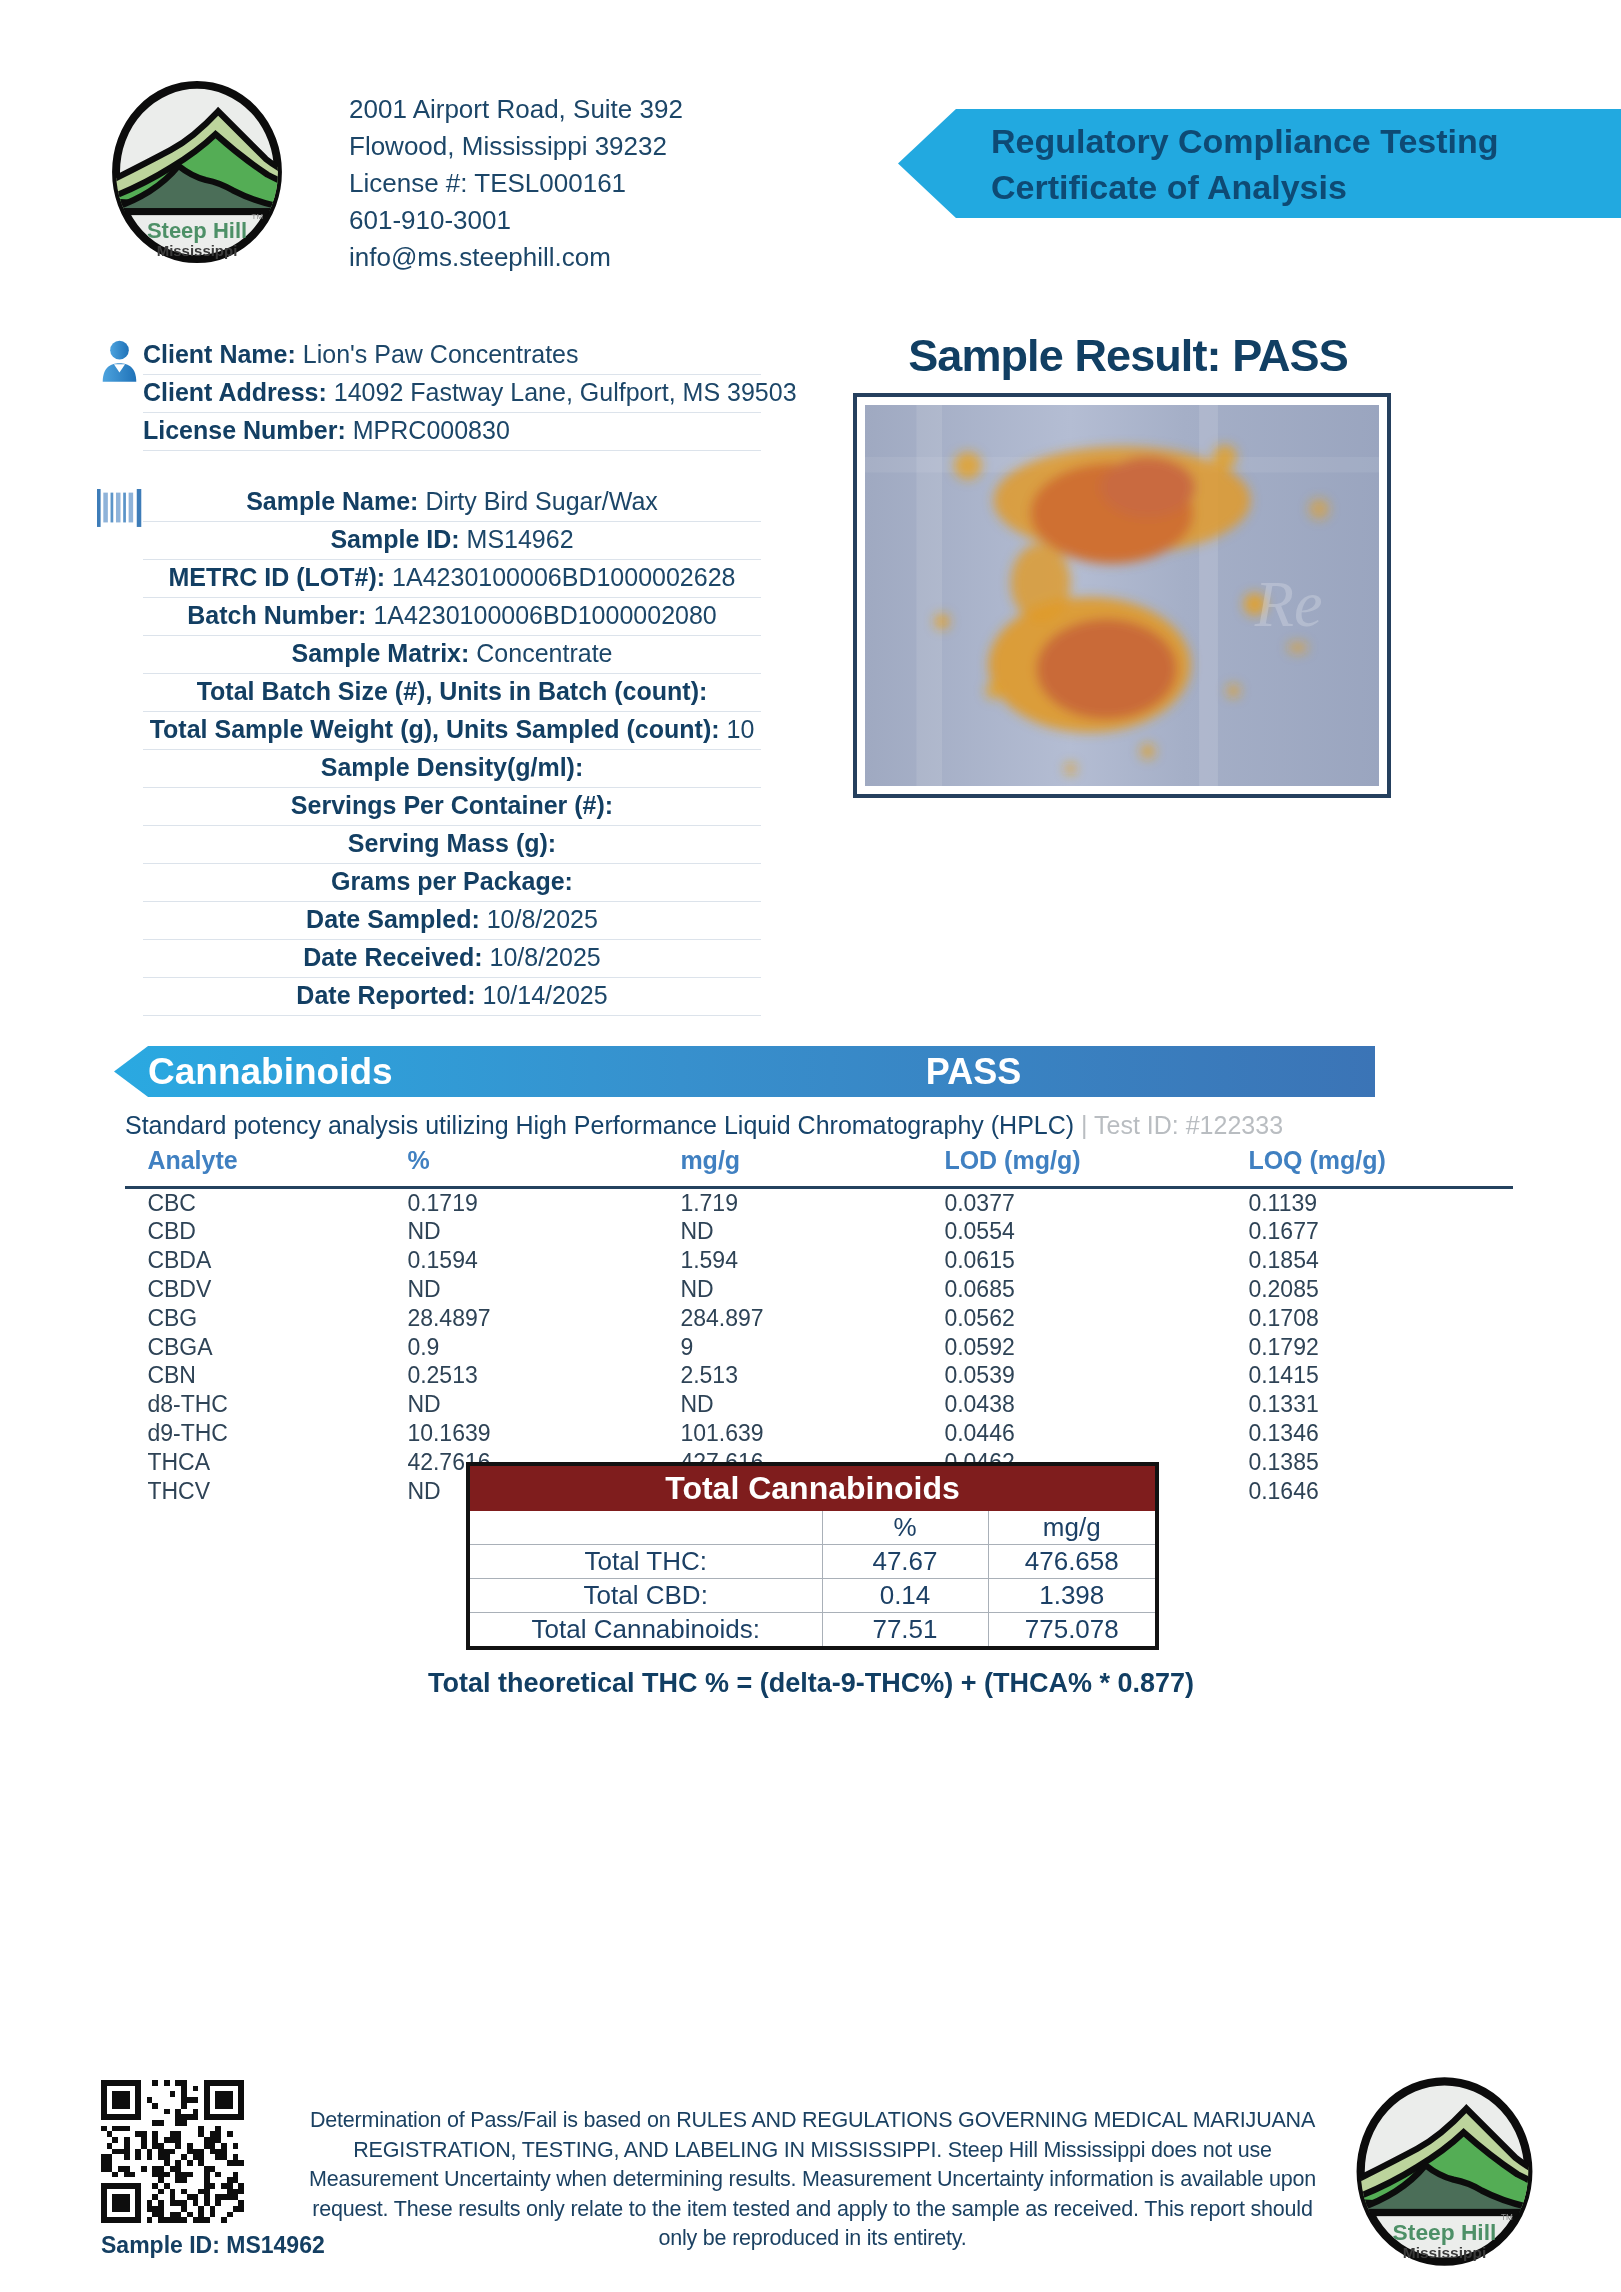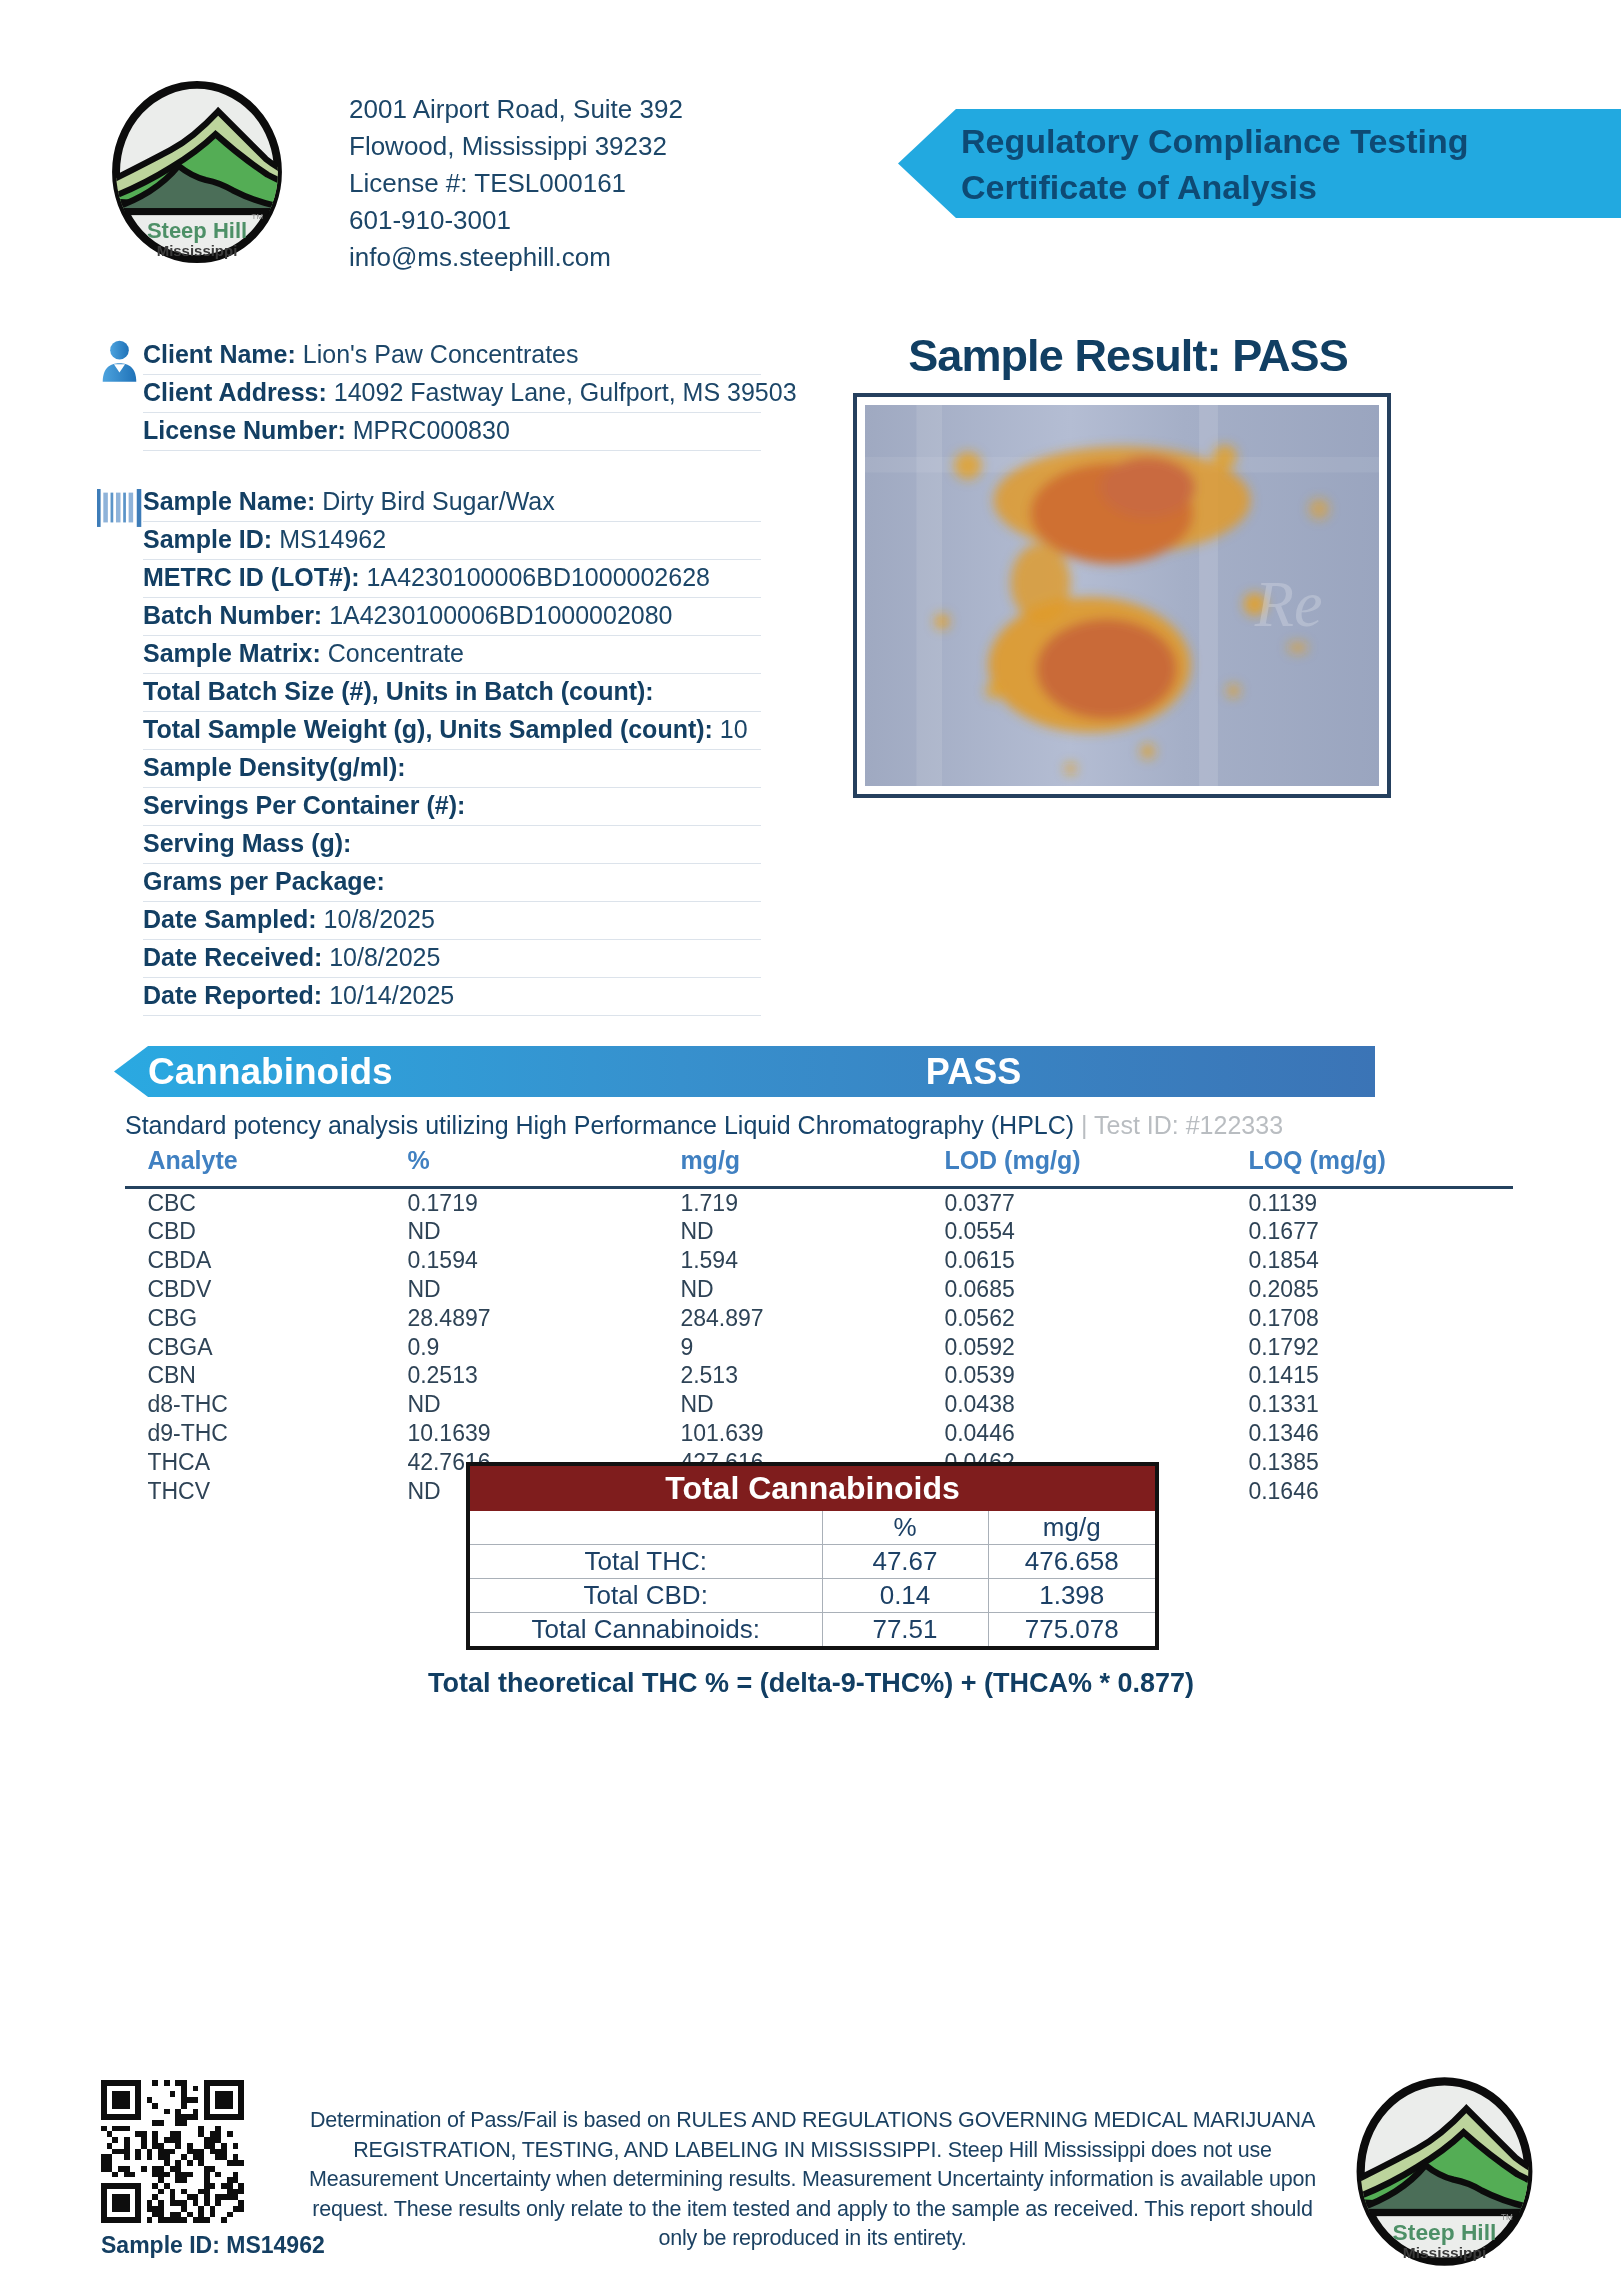--- a/index.html
+++ b/index.html
@@ -5,21 +5,21 @@
   html,body{margin:0;padding:0;background:#ffffff;}
   .page{position:relative;width:1622px;height:2293px;background:#fff;
         font-family:"Liberation Sans",sans-serif;color:#1c4668;overflow:hidden;}
   .abs{position:absolute;}
 
   
   .address{left:349px;top:91px;font-size:26px;line-height:37px;color:#1c4668;}
   .top-banner{left:898px;top:109px;width:724px;height:109px;background:#22a9e0;
      clip-path:polygon(0 50%,8% 0,100% 0,100% 100%,8% 100%);
      display:flex;flex-direction:column;justify-content:center;padding-left:63px;box-sizing:border-box;}
-  .top-banner div{font-size:34px;font-weight:bold;color:#0e4a74;line-height:46px;}
+  .top-banner div{font-size:34px;font-weight:bold;color:#0e4a74;line-height:46px;margin-left:30px;}
 
   
   .kv-block{width:618px;}
   .kv-row{box-sizing:border-box;height:38px;line-height:35px;border-bottom:1.8px solid #dce3eb;
           white-space:nowrap;font-size:25px;}
   .kv-row b{color:#133f63;}
   .kv-row span{color:#1c4668;}
 
   .result-heading{left:846px;top:330px;width:564px;text-align:center;
       font-size:45px;font-weight:bold;color:#113f63;letter-spacing:-0.9px;}
@@ -133,21 +133,21 @@
     <svg viewBox="0 0 52 42">
       <rect x="0" y="0" width="4" height="42" fill="#3d7cb8"></rect>
       <rect x="7" y="4" width="5" height="33" fill="#8fb3d9"></rect>
       <rect x="15" y="4" width="3" height="33" fill="#5b94c8"></rect>
       <rect x="21" y="4" width="5" height="33" fill="#8fb3d9"></rect>
       <rect x="29" y="4" width="3" height="33" fill="#5b94c8"></rect>
       <rect x="35" y="4" width="5" height="33" fill="#8fb3d9"></rect>
       <rect x="44" y="0" width="5" height="42" fill="#3d7cb8"></rect>
     </svg>
   </div>
-  <div class="abs kv-block" style="left:143px;top:484px;">
+  <div class="abs kv-block" style="left:143px;top:484px;text-align:center;">
       <div class="kv-row"><b>Sample Name: </b><span>Dirty Bird Sugar/Wax</span></div>
       <div class="kv-row"><b>Sample ID: </b><span>MS14962</span></div>
       <div class="kv-row"><b>METRC ID (LOT#): </b><span>1A4230100006BD1000002628</span></div>
       <div class="kv-row"><b>Batch Number: </b><span>1A4230100006BD1000002080</span></div>
       <div class="kv-row"><b>Sample Matrix: </b><span>Concentrate</span></div>
       <div class="kv-row"><b>Total Batch Size (#), Units in Batch (count): </b><span></span></div>
       <div class="kv-row"><b>Total Sample Weight (g), Units Sampled (count): </b><span>10</span></div>
       <div class="kv-row"><b>Sample Density(g/ml): </b><span></span></div>
       <div class="kv-row"><b>Servings Per Container (#): </b><span></span></div>
       <div class="kv-row"><b>Serving Mass (g): </b><span></span></div>

